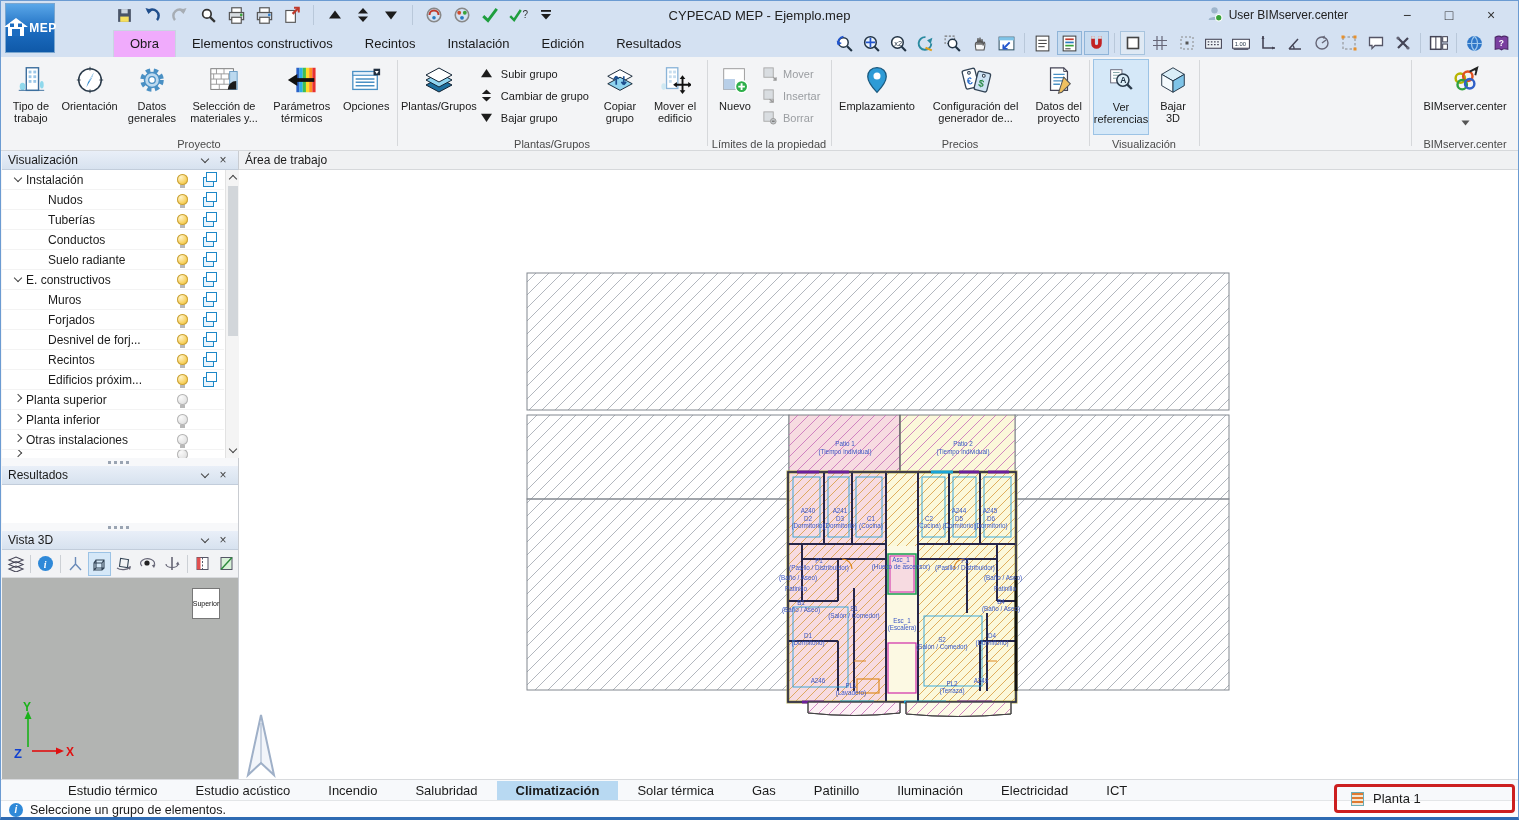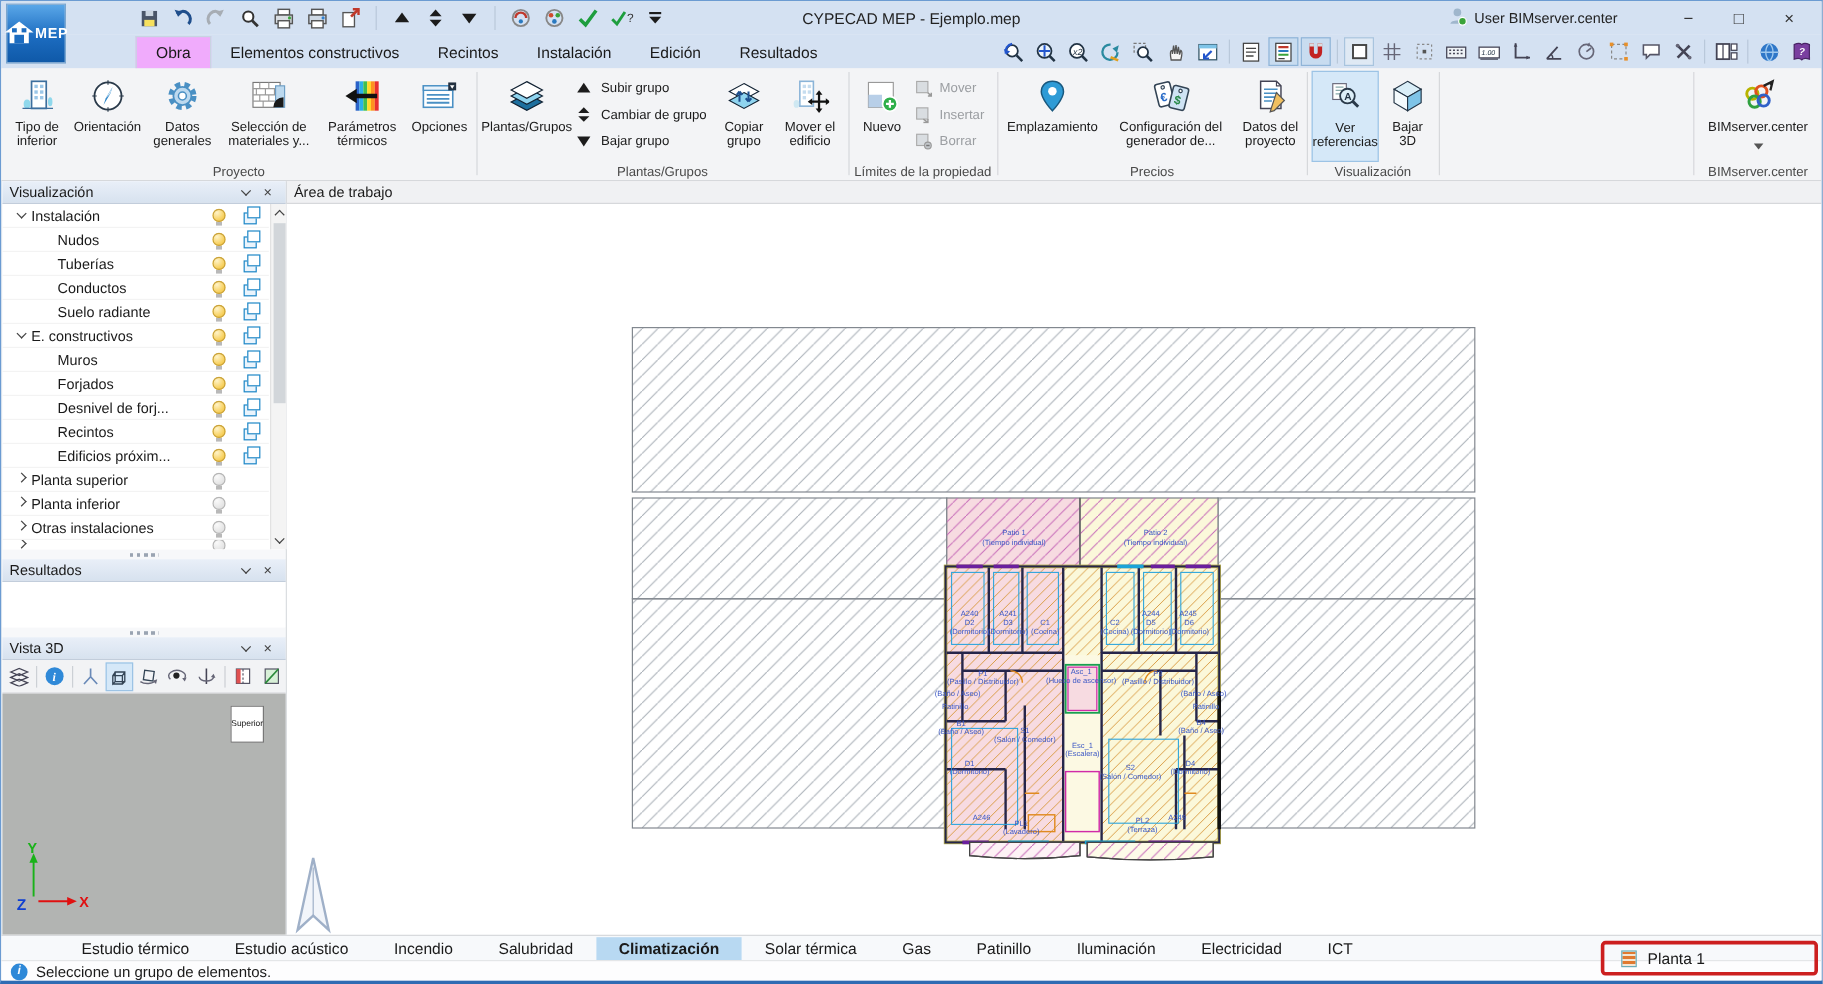--- a/index.html
+++ b/index.html
@@ -19,21 +19,21 @@
   .qi{width:22px;height:22px;display:flex;align-items:center;justify-content:center;}
   .vsep1{width:1px;height:20px;background:#b9c8da;margin:0 4px;}
   .titletext{position:absolute;left:0;right:0;top:0;height:28px;display:flex;align-items:center;justify-content:center;
     font-size:13px;color:#222;pointer-events:none;}
   .userarea{position:absolute;right:170px;top:0;height:28px;display:flex;align-items:center;gap:6px;font-size:12px;color:#222;}
   .wbtns{position:absolute;right:6px;top:0;height:28px;display:flex;align-items:center;}
   .wbtn{width:42px;height:26px;display:flex;align-items:center;justify-content:center;font-size:14px;color:#333;}
   .menutabs{position:absolute;left:112px;top:0;height:28px;display:flex;align-items:flex-end;font-size:13px;}
   .mtab{padding:5px 16px 6px 16px;color:#1a1a1a;}
   .mtab.active{background:#f0abfc;border:1px solid #c9d4e2;border-bottom:none;}
-  .minitools{position:absolute;right:4px;top:2px;display:flex;align-items:center;gap:2px;font-style:italic;}
+  .minitools{position:absolute;right:4px;top:2px;display:flex;align-items:center;gap:2px;}
   .mi{width:25px;height:24px;display:flex;align-items:center;justify-content:center;border:1px solid transparent;}
   .mi.active{background:#c8dcf0;border:1px solid #8fb4d8;}
   .mi.selected{background:#dfe9f4;border:1px solid #a8c4de;}
   .msep{width:1px;height:20px;background:#b9c8da;margin:0 3px;}
   
   .ribbon{position:absolute;left:0;top:56px;right:0;height:94px;background:#f3f4f6;border-bottom:1px solid #d6d8db;}
   .rgroup{position:absolute;top:0;height:94px;}
   .rglabel{position:absolute;left:0;right:0;bottom:1px;text-align:center;font-size:11px;color:#4a4a4a;}
   .rbtns{position:absolute;left:0;top:2px;right:0;height:76px;display:flex;align-items:flex-start;gap:2px;padding:0 2px;}
   .rbtn{height:76px;display:flex;flex-direction:column;align-items:center;justify-content:flex-start;padding-top:3px;}
@@ -423,21 +423,21 @@
                   <rect x="19.5" y="12" width="3" height="3"></rect>
                   <rect x="14.5" y="17" width="3" height="3"></rect>
                   <rect x="19.5" y="17" width="3" height="3"></rect>
                 </g>
                 <ellipse cx="8" cy="24" rx="3" ry="4" fill="#8fd8ec"></ellipse>
                 <ellipse cx="28.5" cy="22" rx="2" ry="4" fill="#8fd8ec"></ellipse>
                 <line x1="4" y1="28" x2="31" y2="28" stroke="#3d6f9e"></line>
               </svg>
             </span>
           <span class="rlbl">Tipo de
-inferior</span>
+trabajo</span>
         </div>
         <div class="rbtn" style="width:64px">
           <span class="ric">
               <svg width="32" height="32" viewBox="0 0 34 34">
                 <circle cx="17" cy="17" r="12" fill="#fff" stroke="#2a3a4a" stroke-width="1.6"></circle>
                 <path d="M17 3 V7 M17 27 V31 M3 17 H7 M27 17 H31" stroke="#2a3a4a"></path>
                 <path d="M21 9 L15 19 L13 25 L19 15 Z" fill="#2e86c8"></path>
                 <path d="M21 9 L15 19 L19 15 Z" fill="#cfe6f6"></path>
               </svg>
             </span>

